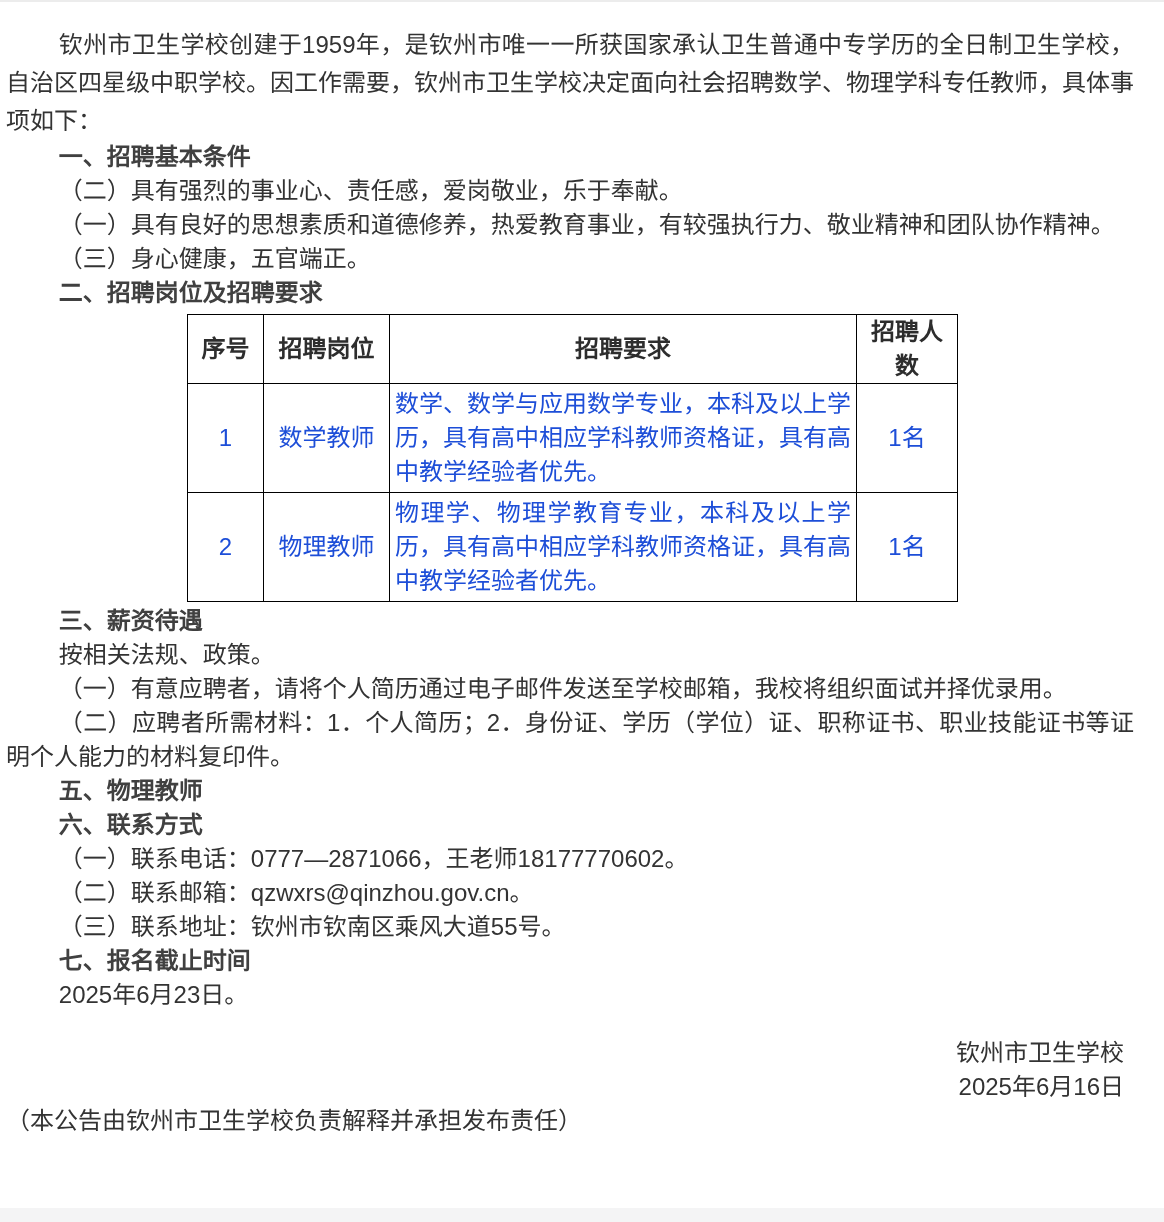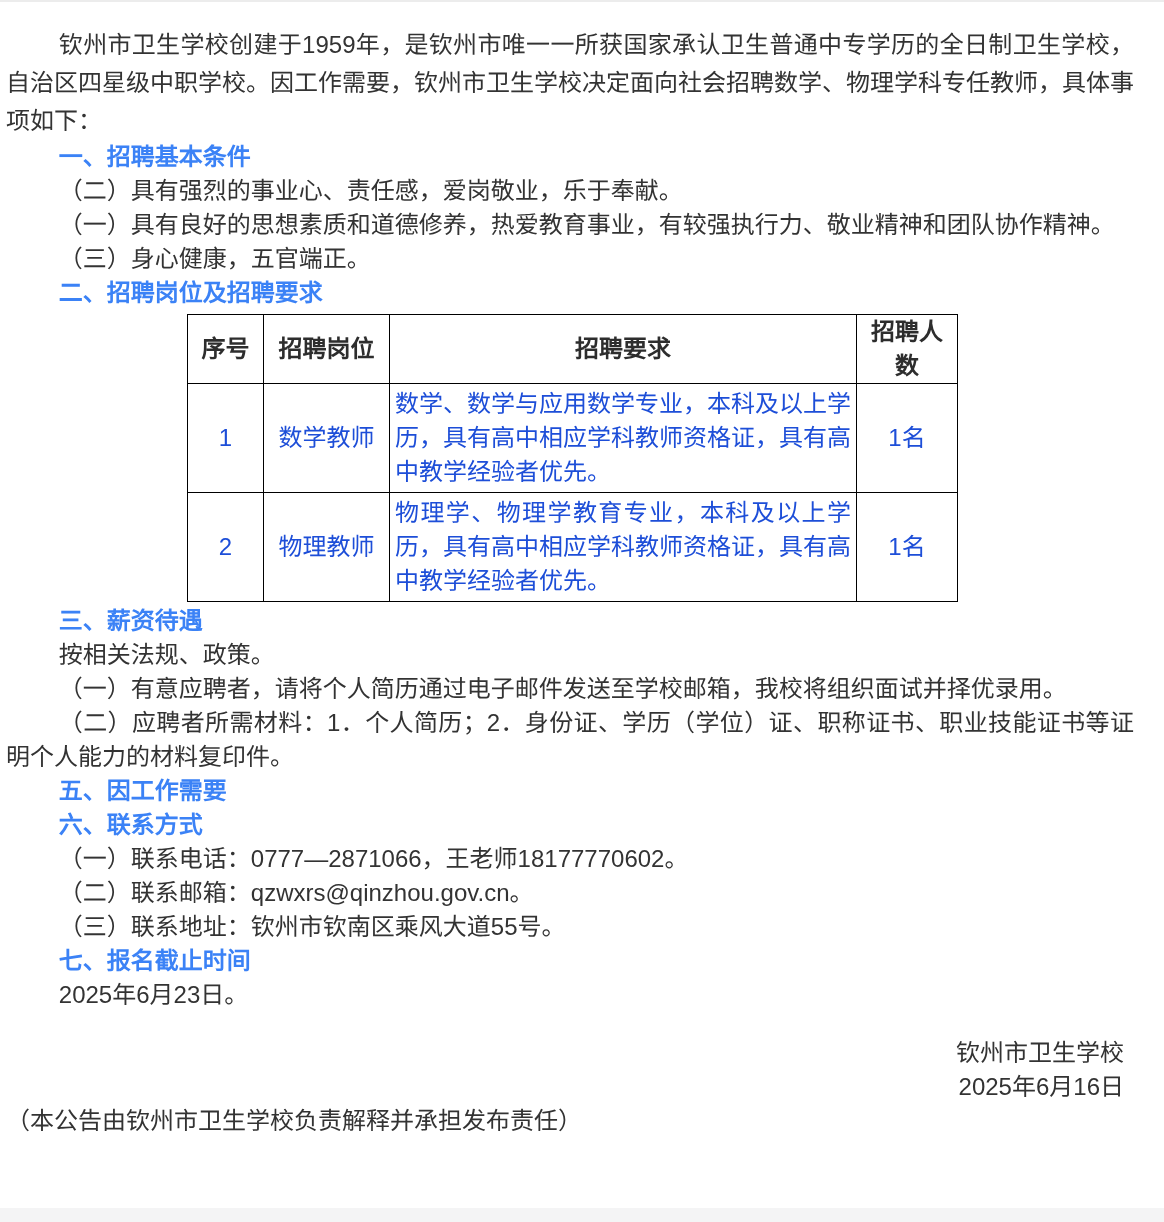--- a/index.html
+++ b/index.html
@@ -12,21 +12,21 @@
     position: relative; overflow: hidden;
     border-top: 2px solid #ececec;
     box-sizing: border-box;
   }
   .doc { padding: 24px 30px 0 6px; }
   p { margin: 0; text-align: justify; }
   .indent { text-indent: 2.2em; }
   .intro { line-height: 38px; }
   .sec-heading {
     font-size: 24px; line-height: 34px; margin: 0;
-    font-weight: 700; color: #3b82f6;
+    font-weight: 700; color: #404040;
     text-indent: 2.2em; text-align: left;
   }
   table.jobs {
     border-collapse: collapse; table-layout: fixed;
     width: 770px; margin: 4px 0 2px 181px; border-radius: 19px;
   }
   table.jobs th, table.jobs td {
     border: 1.5px solid #000000;
     padding: 0 4px;
     font-size: 24px; line-height: 34px; color: #1d4ed8;
@@ -90,21 +90,21 @@
     </tr>
   </tbody>
     </table>
 
   <p class="sec-heading">三、薪资待遇</p>
   <p class="indent">按相关法规、政策。</p>
 
   <p class="indent">（一）有意应聘者，请将个人简历通过电子邮件发送至学校邮箱，我校将组织面试并择优录用。</p>
   <p class="indent">（二）应聘者所需材料：1．个人简历；2．身份证、学历（学位）证、职称证书、职业技能证书等证明个人能力的材料复印件。</p>
 
-  <p class="sec-heading">五、因工作需要</p>
+  <p class="sec-heading">五、物理教师</p>
 
   <p class="sec-heading">六、联系方式</p>
   <p class="indent">（一）联系电话：0777—2871066，王老师18177770602。</p>
   <p class="indent">（二）联系邮箱：qzwxrs@qinzhou.gov.cn。</p>
   <p class="indent">（三）联系地址：钦州市钦南区乘风大道55号。</p>
 
   <p class="sec-heading">七、报名截止时间</p>
   <p class="indent">2025年6月23日。</p>
 
   <div class="sig">

